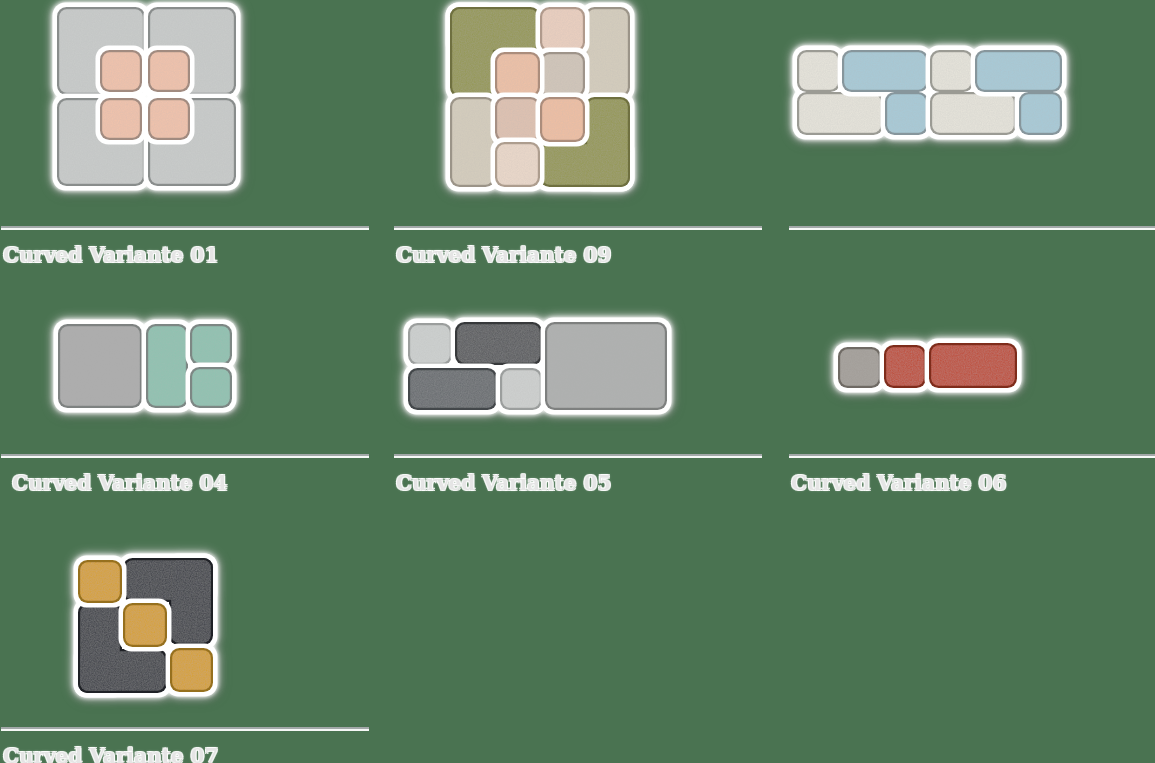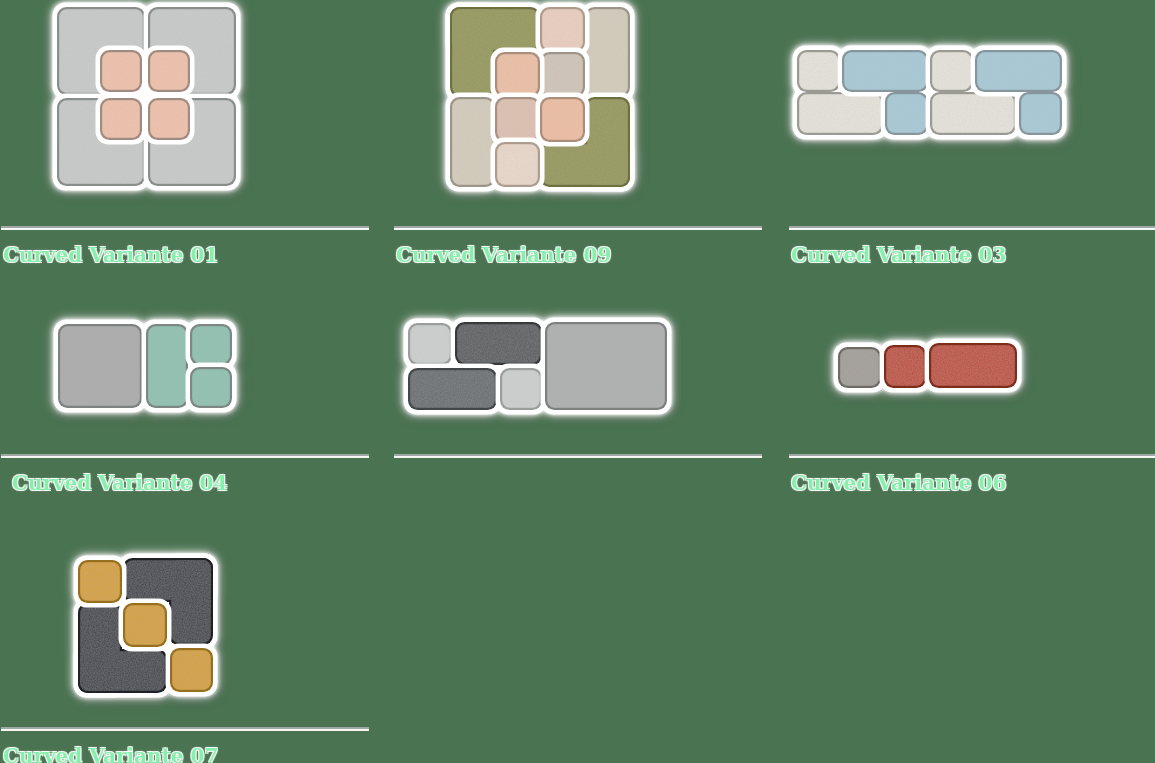--- a/index.html
+++ b/index.html
@@ -17,21 +17,21 @@
   .divider{
     position:absolute;height:2px;
     background:#a2a8a8;
     box-shadow:0 2px 0 rgba(255,255,255,.95);
   }
   .caption{
     position:absolute;
     font-family:"DejaVu Serif","Liberation Serif",serif;
     font-weight:700;
     font-size:20px;
-    color:#86efac;
+    color:#e5e5e5;
     white-space:nowrap;
     text-shadow:1px 1px 0 rgba(255,255,255,.85),-1px -1px 0 rgba(255,255,255,.85),
                 1px -1px 0 rgba(255,255,255,.85),-1px 1px 0 rgba(255,255,255,.85),
                 0 0 3px rgba(255,255,255,.7);
   }
   #svgdefs{position:absolute;width:0;height:0;}
 </style>
 </head>
 <body>
 
@@ -226,21 +226,20 @@
         <rect x="1014.5" y="87.5" width="52" height="52" rx="13" fill="#ffffff"></rect>
         <rect x="975" y="50" width="87" height="42" rx="9.5" fill="#87969c"></rect>
         <rect x="1019" y="92" width="43" height="43" rx="9.5" fill="#87969c"></rect>
         <g filter="url(#felt)">
           <rect x="977.2" y="52.2" width="82.6" height="37.6" rx="7.5" fill="#a7cbd8"></rect>
           <rect x="1021.2" y="94.2" width="38.6" height="38.6" rx="7.5" fill="#a7cbd8"></rect>
         </g>
       </g>
     </svg>
     <div class="divider" style="left: 789px; top: 226px; width: 368px;"></div>
-    <div class="caption" style="left: 791px; top: 243px;">Curved Variante 03</div>
     <svg viewBox="44 310 202 112" class="tiles" style="left: 44px; top: 310px; width: 202px; height: 112px;">
       <g>
         <rect x="53.5" y="319.5" width="93" height="93" rx="13" fill="#ffffff"></rect>
         <rect x="58" y="324" width="84" height="84" rx="9.5" fill="#7e8281"></rect>
         <g filter="url(#felt)">
           <rect x="60.2" y="326.2" width="79.6" height="79.6" rx="7.5" fill="#acacac"></rect>
         </g>
       </g>
       <g>
         <rect x="141.5" y="319.5" width="51" height="93" rx="13" fill="#ffffff"></rect>
@@ -297,20 +296,21 @@
       </g>
       <g>
         <rect x="540.5" y="317.5" width="131" height="97" rx="13" fill="#ffffff"></rect>
         <rect x="545" y="322" width="122" height="88" rx="9.5" fill="#7e807f"></rect>
         <g filter="url(#felt)">
           <rect x="547.2" y="324.2" width="117.6" height="83.6" rx="7.5" fill="#aeb0af"></rect>
         </g>
       </g>
     </svg>
     <div class="divider" style="left: 394px; top: 454px; width: 368px;"></div>
+    <div class="caption" style="left: 396px; top: 471px;">Curved Variante 05</div>
     <svg viewBox="824 329 207 73" class="tiles" style="left: 824px; top: 329px; width: 207px; height: 73px;">
       <g>
         <rect x="833.5" y="342.5" width="52" height="50" rx="13" fill="#ffffff"></rect>
         <rect x="838" y="347" width="43" height="41" rx="9.5" fill="#6f6a64"></rect>
         <g filter="url(#felt)">
           <rect x="840.2" y="349.2" width="38.6" height="36.6" rx="7.5" fill="#a39e98"></rect>
         </g>
       </g>
       <g>
         <rect x="879.5" y="340.5" width="51" height="52" rx="13" fill="#ffffff"></rect>

